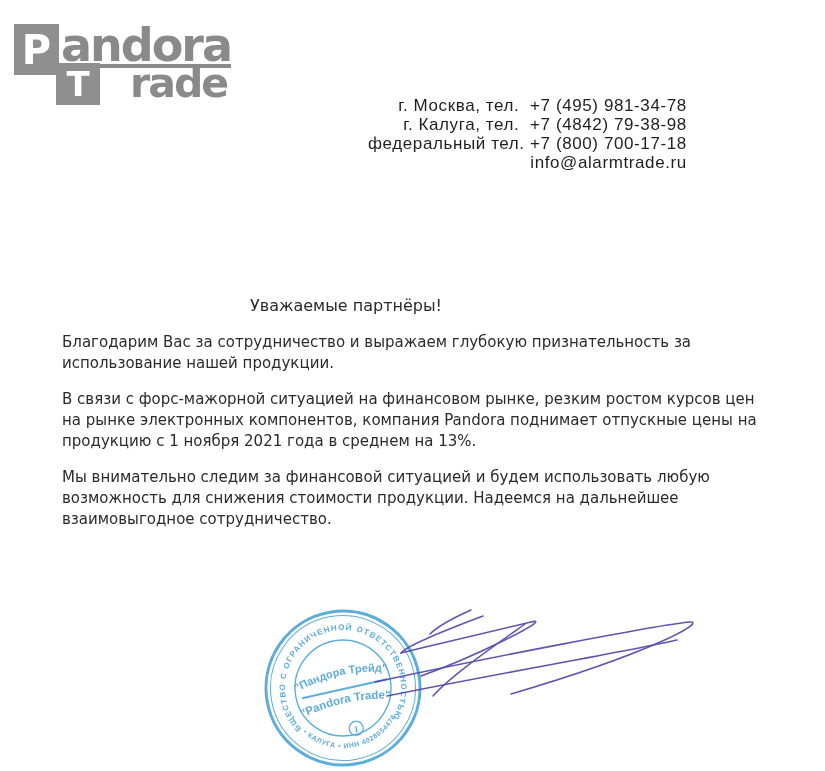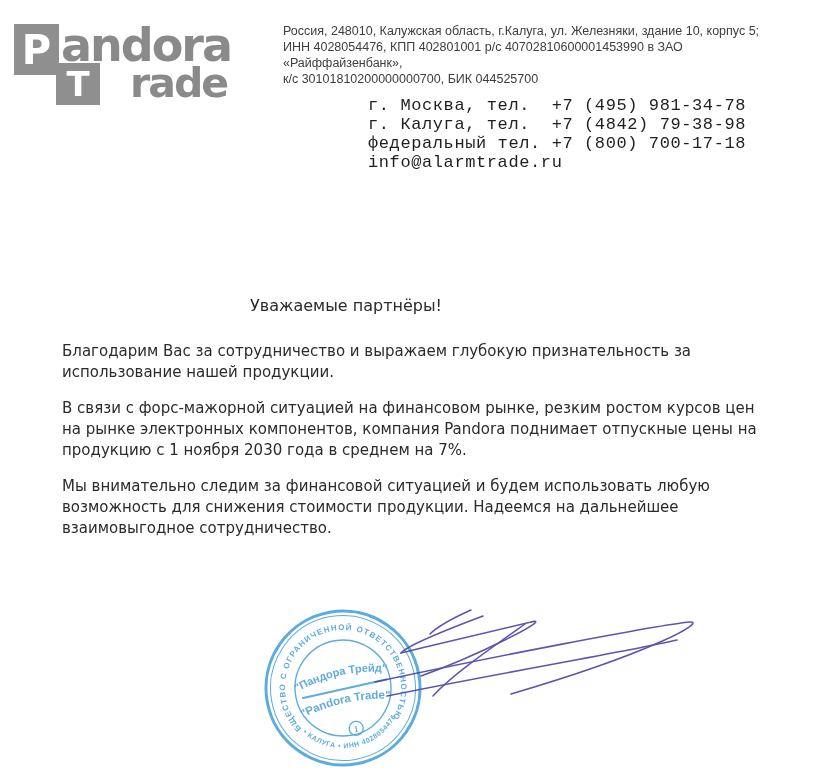--- a/index.html
+++ b/index.html
@@ -14,41 +14,42 @@
     position:absolute;display:flex;align-items:center;justify-content:center;
     background:#8f8f8f;color:#ffffff;font-weight:bold;
     font-family:"DejaVu Sans",sans-serif;
   }
   .logo-box.p{left:0;top:2px;width:45px;height:51px;font-size:40px;}
   .logo-box.t{left:42px;top:41px;width:44px;height:42px;font-size:34px;}
   .logo-word{
     position:absolute;color:#8a8a8a;font-weight:bold;letter-spacing:-2px;
     font-family:"DejaVu Sans",sans-serif;line-height:1;
   }
-  .logo-word.w1{left:47px;top:0px;font-size:46px;}
+  .logo-word.w1{left:47px;top:0px;font-size:46px;text-decoration:underline;}
   .logo-word.w2{left:88px;top:41px;font-size:41px;margin-left:28px;}
   
   .address{
     position:absolute;left:283px;top:23px;width:520px;
     font-family:"Liberation Sans",sans-serif;
     font-size:12.5px;line-height:16px;color:#3d3d3d;
     white-space:pre-line;
   }
   .phones{
     position:absolute;left:368px;top:96px;
-    font-family:Liberation Mono, monospace;
+    font-family:Liberation Sans, sans-serif;
     font-size:17px;line-height:19px;letter-spacing:0.6px;color:#1f1f1f;
     white-space:pre;
+    text-align:right;
   }
   
   .salutation{
     position:absolute;left:0;top:296px;width:692px;
     text-align:center;font-size:16px;color:#2b2b2b;
   }
-  .body-text{position:absolute;left:62px;top:341px;width:710px;}
+  .body-text{position:absolute;left:62px;top:332px;width:710px;}
   .body-text p{
     margin:0 0 15px 0;font-size:15px;line-height:21px;color:#2b2b2b;
     white-space:pre-line;
   }
   
   .seal-svg{position:absolute;left:225px;top:596px;pointer-events:none;}
   .stamp-ink{color:#3a9bd5;}
   .stamp-ink text{fill:#3a9bd5;}
   .sig-ink{stroke:#4b43a8;fill:none;stroke-linecap:round;}
   .stamp-ring-text{
@@ -75,38 +76,34 @@
 
 <div class="page">
 
   <div class="logo">
     <span class="logo-box p">P</span>
     <span class="logo-word w1">andora</span>
     <span class="logo-box t">T</span>
     <span class="logo-word w2">rade</span>
   </div>
 
-  <div class="address">Россия, 248010, Калужская область, г.Калуга, ул. Железняки, здание 10, корпус 5;
-ИНН 4028054476, КПП 402801001 р/с 40702810600001453990 в ЗАО
-«Райффайзенбанк»,
-к/с 30101810200000000700, БИК 044525700</div>
 
   <div class="phones">г. Москва, тел.  +7 (495) 981-34-78
 г. Калуга, тел.  +7 (4842) 79-38-98
 федеральный тел. +7 (800) 700-17-18
 info@alarmtrade.ru</div>
 
   <div class="salutation">Уважаемые партнёры!</div>
 
   <div class="body-text">
     <p>Благодарим Вас за сотрудничество и выражаем глубокую признательность за
 использование нашей продукции.</p>
     <p>В связи с форс-мажорной ситуацией на финансовом рынке, резким ростом курсов цен
 на рынке электронных компонентов, компания Pandora поднимает отпускные цены на
-продукцию с 1 ноября 2030 года в среднем на 7%.</p>
+продукцию с 1 ноября 2021 года в среднем на 13%.</p>
     <p>Мы внимательно следим за финансовой ситуацией и будем использовать любую
 возможность для снижения стоимости продукции. Надеемся на дальнейшее
 взаимовыгодное сотрудничество.</p>
   </div>
 
   <svg class="seal-svg" width="490" height="175" viewBox="0 0 490 175">
     <defs>
       <path id="arcTop" d="M -45.7,35.7 A 58 58 0 1 1 45.7,35.7" fill="none"></path>
       <path id="arcBottom" d="M -54.4,25.4 A 60 60 0 0 0 54.4,25.4" fill="none"></path>
       <path id="arcCtr1" d="M -46,-4 Q 0,-20 46,-8" fill="none"></path>

